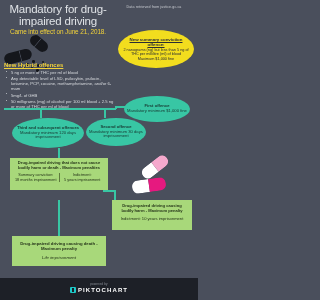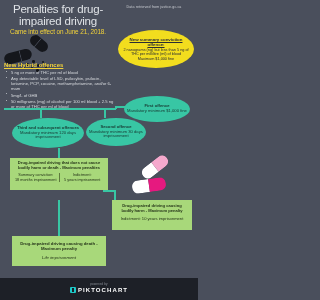--- a/index.html
+++ b/index.html
@@ -168,21 +168,21 @@
     left: 2px; top: 1.4px;
     width: 2px; height: 3.4px;
     background: #1d2027;
   }
 </style>
 </head>
 <body>
 
 <div class="canvas">
 
-  <div class="title">Penalties for drug-impaired driving</div>
+  <div class="title">Mandatory for drug-impaired driving</div>
   <div class="subtitle">Came into effect on June 21, 2018.</div>
   <div class="source">Data retrieved from justice.gc.ca</div>
 
   <div class="caps-art">
     <div class="cap a">
         <div class="cut"></div>
       </div>
     <div class="cap b">
         <div class="cut"></div>
       </div>

